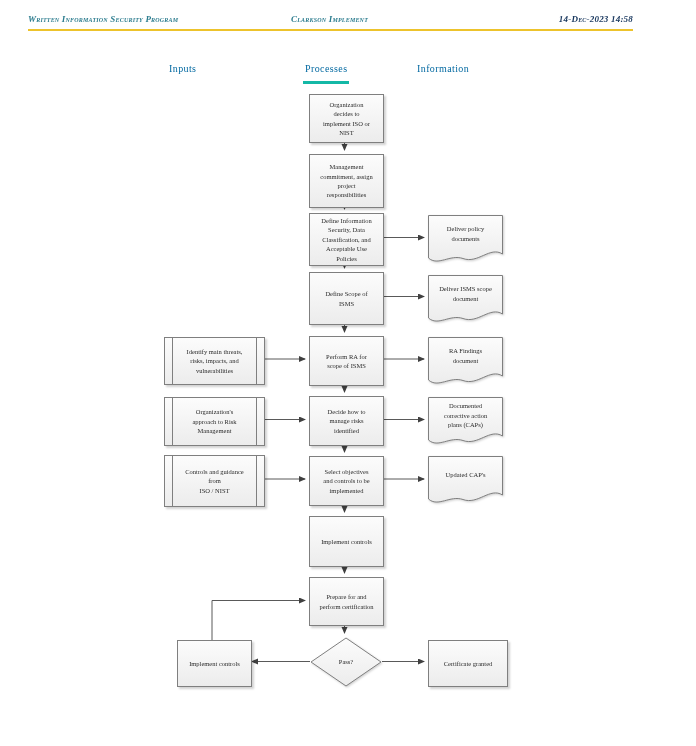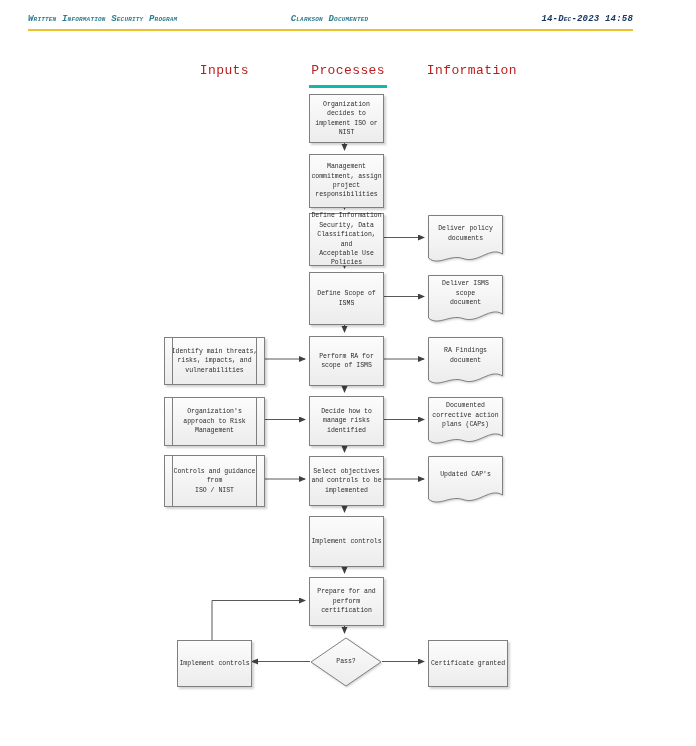--- a/index.html
+++ b/index.html
@@ -1,29 +1,29 @@
 <!DOCTYPE html>
 <html><head>
 <meta charset="utf-8">
 <style>
   html,body{margin:0;padding:0;background:#fff;}
   .page{position:relative;width:659px;height:746px;background:#ffffff;overflow:hidden;
-        font-family:Liberation Mono, monospace;}
+        font-family:Liberation Serif, serif;}
 
   
   .hdr{position:absolute;top:14px;z-index:3;font-style:italic;font-weight:700;
        font-variant:small-caps;font-size:9px;letter-spacing:.2px;color:#2d7d8f;}
   .hdr-left{left:28px;}
   .hdr-center{left:50%;transform:translateX(-50%);}
   .hdr-right{right:26px;color:#17365d;}
   .hdr-rule{position:absolute;left:28px;right:26px;top:29px;height:2px;background:#edc32c;z-index:3;}
 
   
-  .col-h{position:absolute;top:63px;z-index:2;font-size:13px;color:#b91c1c;
-         letter-spacing:.4px;text-align:right;}
+  .col-h{position:absolute;top:63px;z-index:2;font-size:10px;color:#0369a1;
+         letter-spacing:.4px;text-align:left;}
   .col-h.inputs{left:169px;width:80px;}
   .col-h.processes{left:303px;width:84px;}
   .col-h.processes .u{display:inline-block;border-bottom:3px solid #14b8a6;padding:0 2px 7px;}
   .col-h.deliverables{left:417px;width:100px;}
 
   
   .node{position:absolute;z-index:2;display:flex;align-items:center;justify-content:center;
         text-align:center;font-size:6.5px;line-height:1.45;color:#2b2b2b;white-space:pre-line;}
   .rect{border:1px solid #7f7f7f;background:linear-gradient(180deg,#fcfcfc 0%,#ececec 100%);
         box-shadow:1.5px 1.5px 2px rgba(0,0,0,.18);padding:1px;}
@@ -40,21 +40,21 @@
   
   .wires{position:absolute;left:0;top:0;z-index:1;}
   .wires line,.wires polyline{stroke:#595959;stroke-width:1;fill:none;}
 </style>
 </head>
 <body>
 
 <div class="page">
 
   <div class="hdr hdr-left">Written Information Security Program</div>
-  <div class="hdr hdr-center">Clarkson Documented</div>
+  <div class="hdr hdr-center">Clarkson Implement</div>
   <div class="hdr hdr-right">14-Dec-2023 14:58</div>
   <div class="hdr-rule"></div>
 
   <div class="col-h inputs">Inputs</div>
   <div class="col-h processes">
     <span class="u">Processes</span>
   </div>
   <div class="col-h deliverables">Information</div>
 
   <svg class="wires" width="696" height="746">

